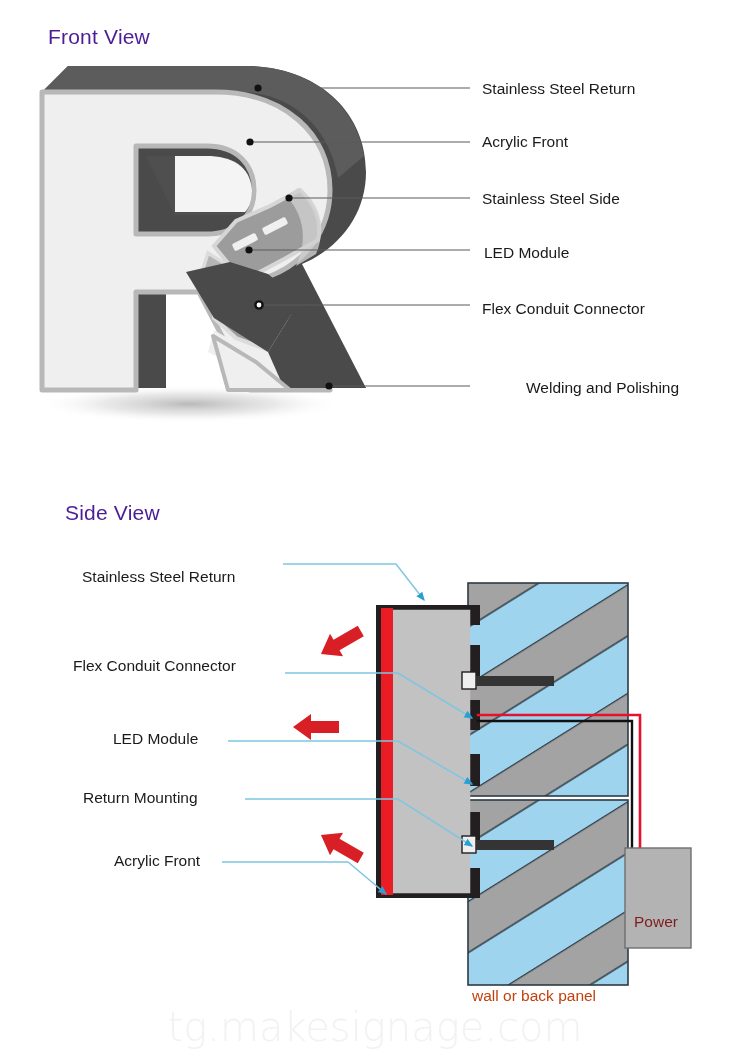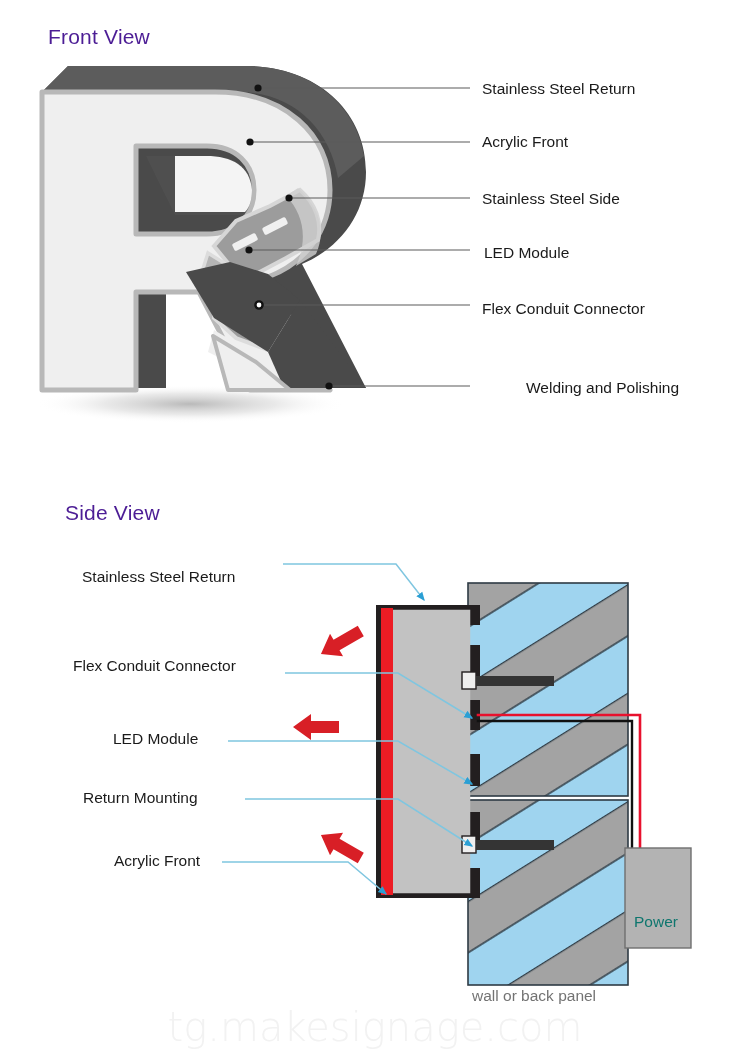--- a/index.html
+++ b/index.html
@@ -22,24 +22,24 @@
   
   .fv-label{
     position:absolute;font-size:15.5px;white-space:nowrap;color:#1a1a1a;
   }
   
   .sv-label{
     position:absolute;font-size:15.5px;white-space:nowrap;color:#1a1a1a;
   }
 
   .caption{
-    position:absolute;font-size:15.5px;white-space:nowrap;color:#737373;
+    position:absolute;font-size:15.5px;white-space:nowrap;color:#c2410c;
   }
   .power-text{
-    position:absolute;font-size:15.5px;white-space:nowrap;color:#0f766e;text-align:right;
+    position:absolute;font-size:15.5px;white-space:nowrap;color:#7f1d1d;text-align:right;
   }
   .watermark{
     position:absolute;left:0;top:1004px;width:750px;text-align:center;
     font-size:40px;color:#f2f2f2;letter-spacing:0px;white-space:nowrap;
     font-family:"DejaVu Sans",sans-serif;font-weight:300;
     user-select:none;
   }
 </style>
 </head>
 <body>

